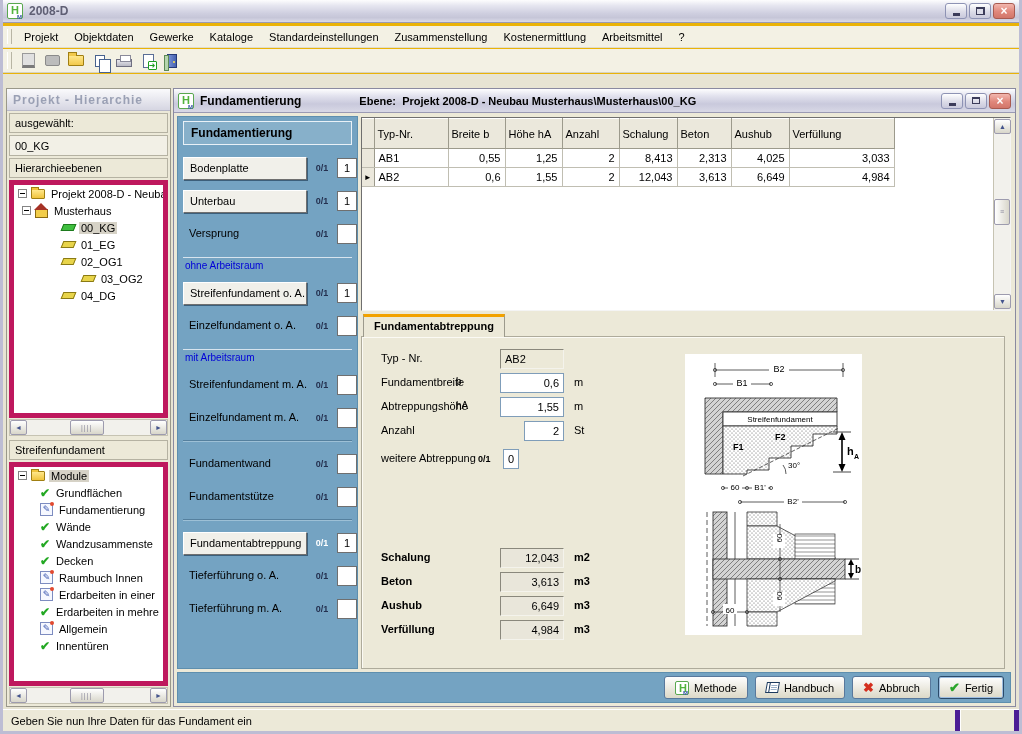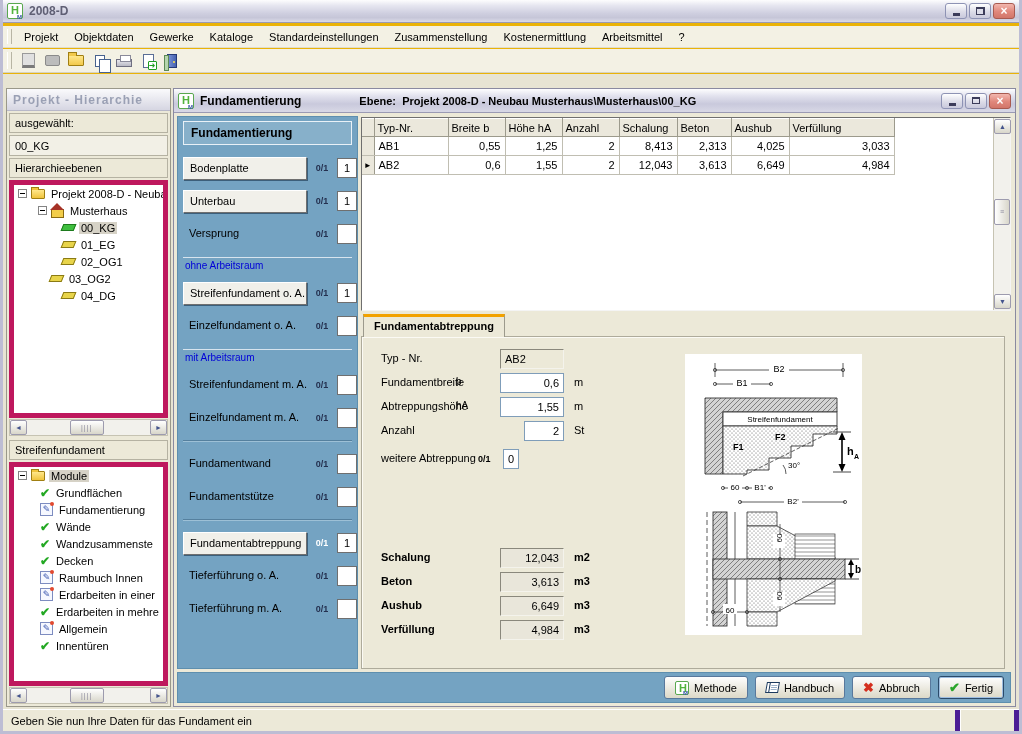--- a/index.html
+++ b/index.html
@@ -113,21 +113,21 @@
   .sb-box { width:20px; height:20px; background:#fff; border:1px solid #6f6f6f; text-align:center; line-height:18px; font-size:11px; flex:none; }
   .sb-section { border-top:1px solid #d7e4ee; margin:2px 0 6px 0; padding:2px 0 0 2px;
     color:#0000d8; font-size:10px; height:18px; flex:none; }
   .sb-sep { border-top:1px solid #55809e; border-bottom:1px solid #9dc0d6; margin:1px 0 10px 0; flex:none; }
 
   
   .grid-wrap { position:absolute; left:187px; top:4px; right:4px; height:194px; background:#fff;
     border:1px solid; border-color:#6f6f6f #f4f4f4 #f4f4f4 #6f6f6f; }
   .grid { border-collapse:collapse; table-layout:fixed; }
   .grid th { background:#ebe8dc; border-right:1px solid #9c9a8c; border-bottom:1px solid #9c9a8c;
-    border-top:1px solid #fff; font-weight:normal; text-align:left; padding:1px 3px; height:18px; }
+    border-top:1px solid #fff; font-weight:normal; text-align:left; padding:1px 3px; height:30px; }
   .grid td { border-right:1px solid #c0beb2; border-bottom:1px solid #c0beb2; padding:1px 4px; height:19px; }
   .grid td.num { text-align:right; }
   .grid .selcol { background:#ebe8dc; border-right:1px solid #9c9a8c; padding:0; text-align:center; font-size:8px; }
   .vscroll { position:absolute; right:0; top:0; bottom:0; width:17px; background:#f2f1ec; border-left:1px solid #c6c3b2; }
   .vscroll .up { position:absolute; top:1px; left:0; }
   .vscroll .dn { position:absolute; bottom:1px; left:0; }
   .vthumb { position:absolute; top:42%; left:0; width:16px; height:26px; background:linear-gradient(90deg,#fff,#d8d6ca);
     border:1px solid #9d9bae; border-radius:2px; font-size:7px; color:#8a889a; text-align:center; line-height:24px; }
 
   
@@ -240,38 +240,38 @@
       <div class="lp-bar">ausgewählt:</div>
       <div class="lp-field">00_KG</div>
       <div class="lp-bar">Hierarchieebenen</div>
 
       <div class="tree hier">
         <div class="trow" style="padding-left:4px">
           <span class="expander"></span>
           <span class="ic-folder"></span>
           <span class="lbl">Projekt 2008-D - Neubau</span>
         </div>
-        <div class="trow" style="padding-left:24px">
+        <div class="trow" style="padding-left:8px">
           <span class="expander"></span>
           <span class="ic-house"></span>
           <span class="lbl">Musterhaus</span>
         </div>
         <div class="trow" style="padding-left:46px">
           <span class="ic-brick g"></span>
           <span class="lbl sel">00_KG</span>
         </div>
         <div class="trow" style="padding-left:46px">
           <span class="ic-brick y"></span>
           <span class="lbl">01_EG</span>
         </div>
         <div class="trow" style="padding-left:46px">
           <span class="ic-brick y"></span>
           <span class="lbl">02_OG1</span>
         </div>
-        <div class="trow" style="padding-left:34px">
+        <div class="trow" style="padding-left:66px">
           <span class="ic-brick y"></span>
           <span class="lbl">03_OG2</span>
         </div>
         <div class="trow" style="padding-left:46px">
           <span class="ic-brick y"></span>
           <span class="lbl">04_DG</span>
         </div>
       </div>
       <div class="hscroll">
         <span class="sbtn">◄</span>

